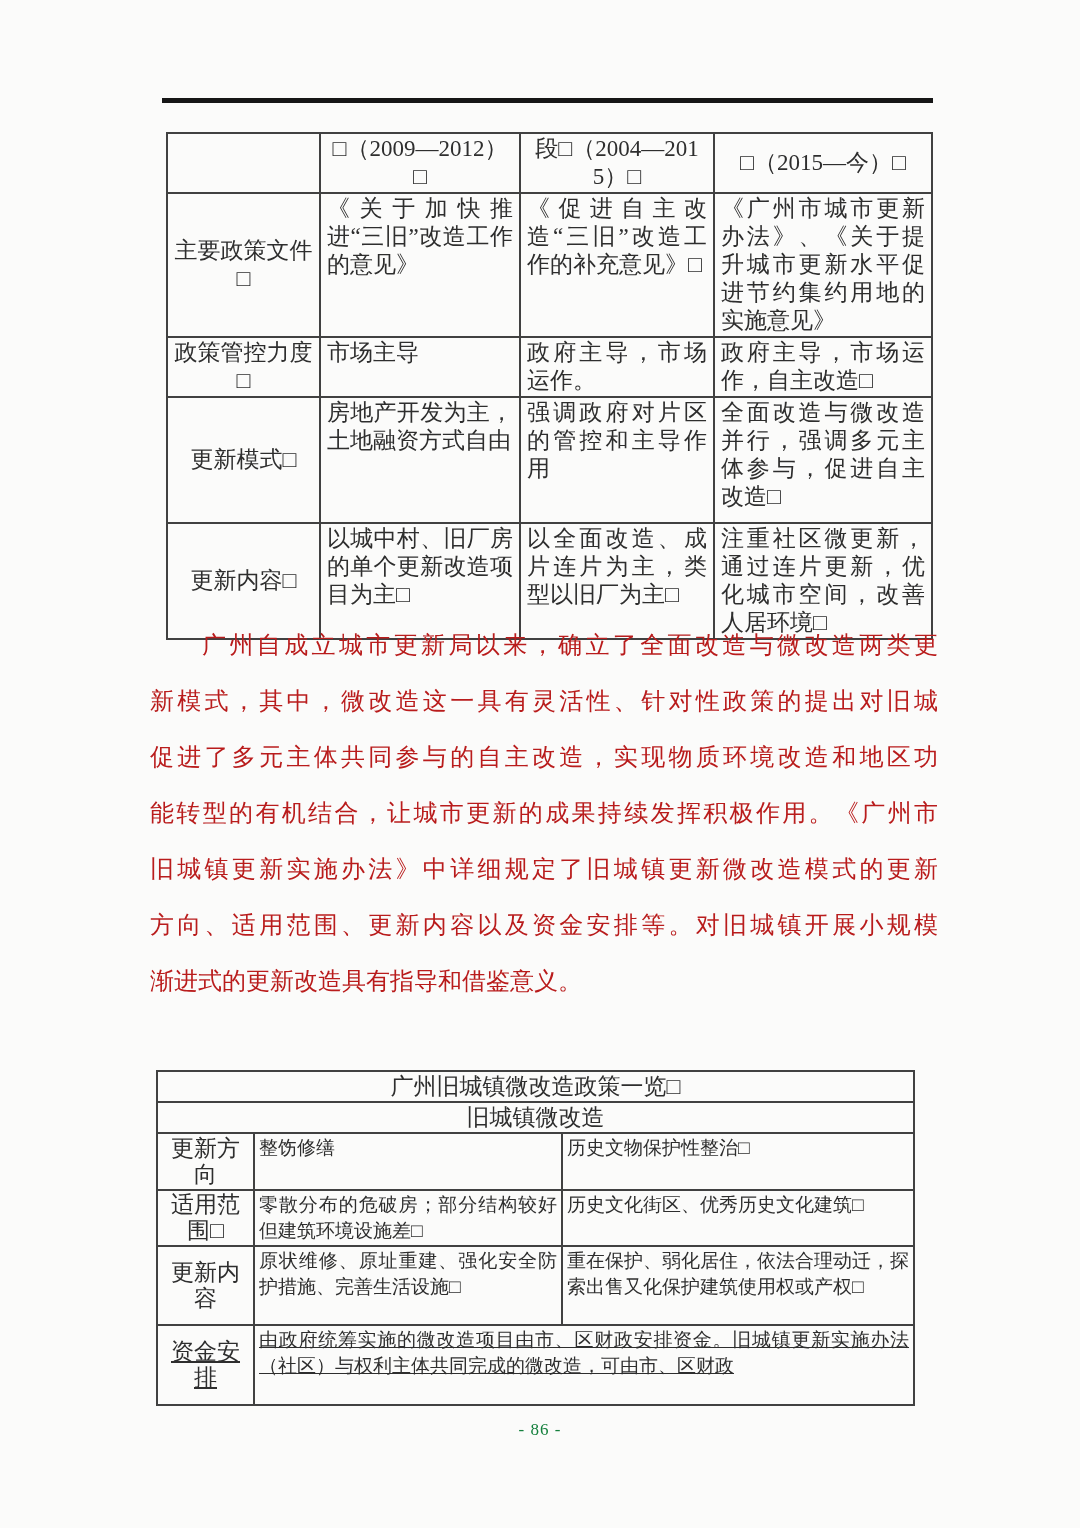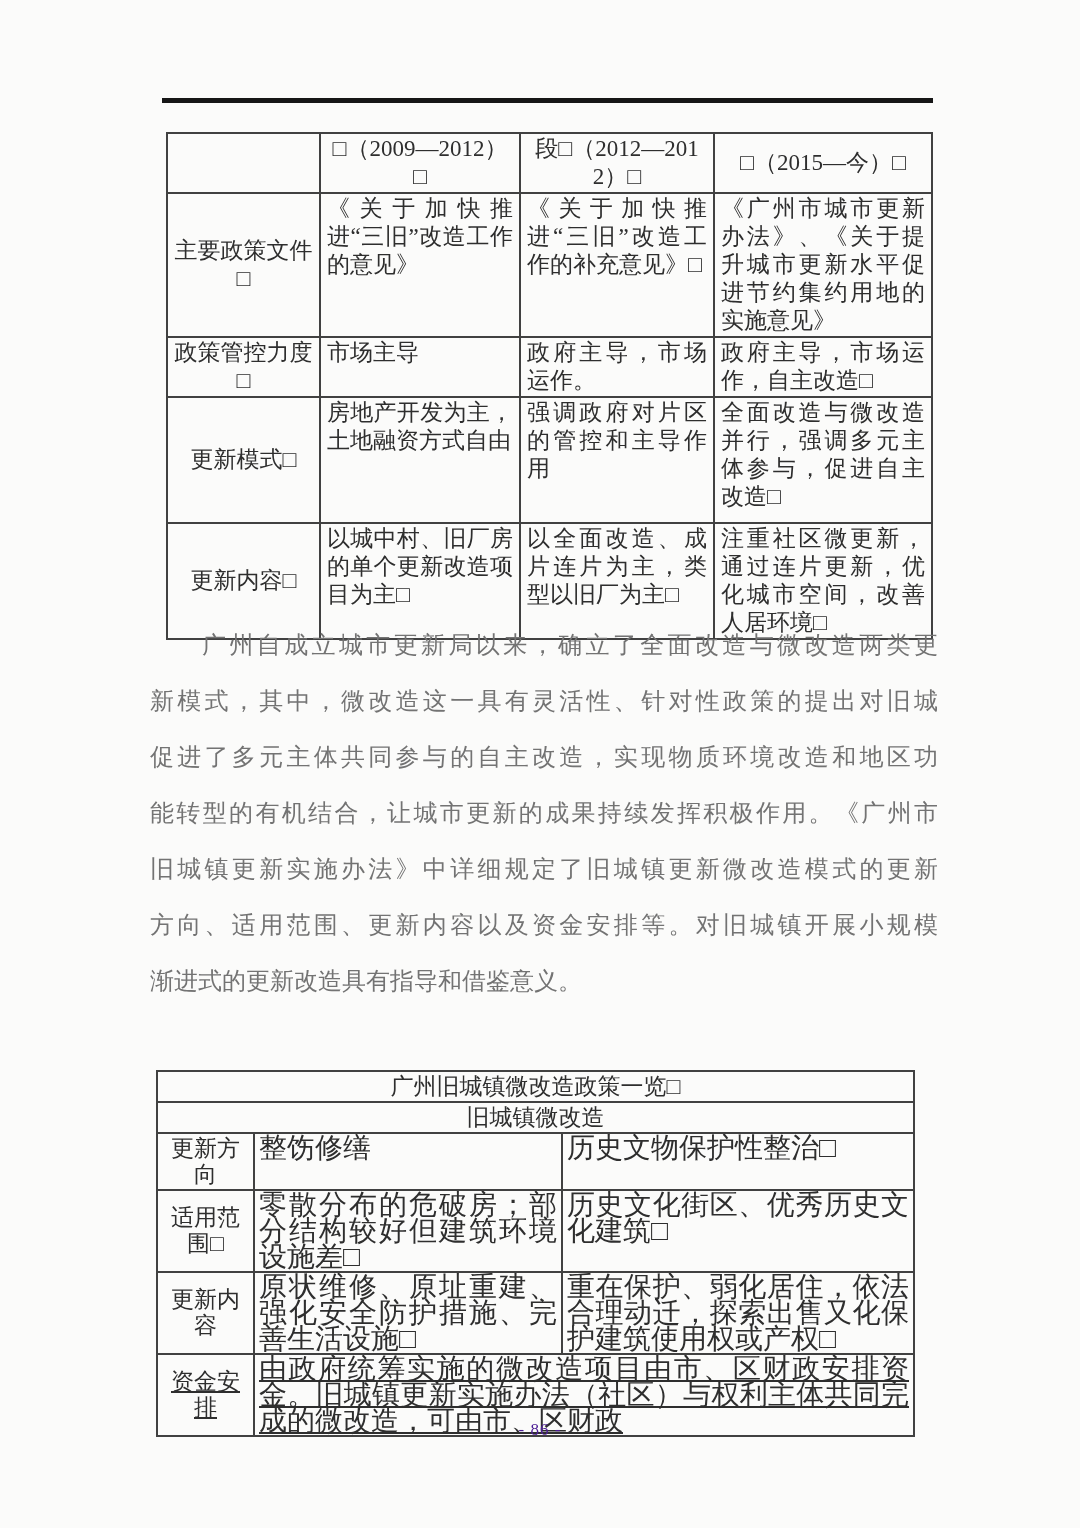--- a/index.html
+++ b/index.html
@@ -47,48 +47,48 @@
   .t1 .c3 { width: 218px; }
   .t1 tr.hrow    { height: 56px; }
   .t1 tr.r-docs  { height: 142px; }
   .t1 tr.r-ctrl  { height: 55px; }
   .t1 tr.r-mode  { height: 126px; }
   .t1 tr.r-cont  { height: 114px; }
 
   
   .para {
     position: absolute; left: 150px; top: 617px; width: 788px;
-    font-size: 24px; color: #737373;
+    font-size: 24px; color: #b91c1c;
   }
   .pline {
     height: 56px; line-height: 56px;
     text-align: justify; text-align-last: justify;
     text-justify: inter-character;
     overflow: hidden; word-break: break-all;
   }
   .pline.first { text-indent: 52px; }
   .pline.last  { text-align-last: left; }
 
   
   .t2 { left: 156px; top: 1070px; width: 757px; }
   .t2 .c0 { width: 97px; }
   .t2 .c1 { width: 308px; }
   .t2 .c2 { width: 352px; }
   .t2 tr.trow  { height: 29px; }
   .t2 tr.r-dir { height: 57px; }
   .t2 tr.r-scope { height: 53px; margin-left: 12px; }
   .t2 tr.r-content { height: 79px; }
   .t2 tr.r-fund { height: 80px; text-decoration: underline; }
-  .t2 td.content { font-size: 28px; line-height: 26px; padding: 1px 4px; }
+  .t2 td.content { font-size: 19px; line-height: 26px; padding: 1px 4px; }
   .t2 td.center { line-height: 26px; }
   .t2 td.title-cell { text-align: center; vertical-align: middle; line-height: 27px; }
 
   .pageno {
     position: absolute; left: 0; top: 1420px; width: 1080px;
-    text-align: center; font-size: 17px; color: #4c1d95;
+    text-align: center; font-size: 17px; color: #15803d;
     letter-spacing: 1px;
   }
 </style>
 </head>
 <body>
 
 <div class="page">
 
   <div class="top-rule"></div>
 
@@ -96,27 +96,27 @@
     <colgroup>
       <col class="c0">
         <col class="c1">
         <col class="c2">
         <col class="c3">
     </colgroup>
     <tbody>
         <tr class="hrow">
       <td class="center"></td>
       <td class="center">□（2009—2012）□</td>
-      <td class="center">段□（2012—2012）□</td>
+      <td class="center">段□（2004—2015）□</td>
       <td class="center">□（2015—今）□</td>
     </tr>
     <tr class="r-docs">
       <td class="center">主要政策文件□</td>
       <td>《关于加快推进“三旧”改造工作的意见》</td>
-      <td>《关于加快推进“三旧”改造工作的补充意见》□</td>
+      <td>《促进自主改造“三旧”改造工作的补充意见》□</td>
       <td>《广州市城市更新办法》、《关于提升城市更新水平促进节约集约用地的实施意见》</td>
     </tr>
     <tr class="r-ctrl">
       <td class="center">政策管控力度□</td>
       <td>市场主导</td>
       <td>政府主导，市场运作。</td>
       <td>政府主导，市场运作，自主改造□</td>
     </tr>
     <tr class="r-mode">
       <td class="center">更新模式□</td>

